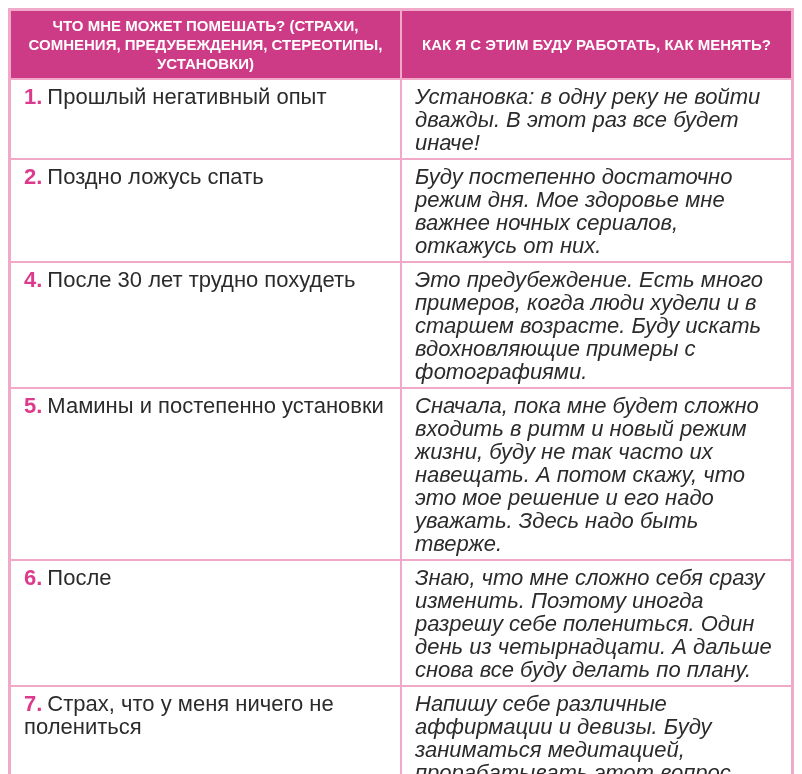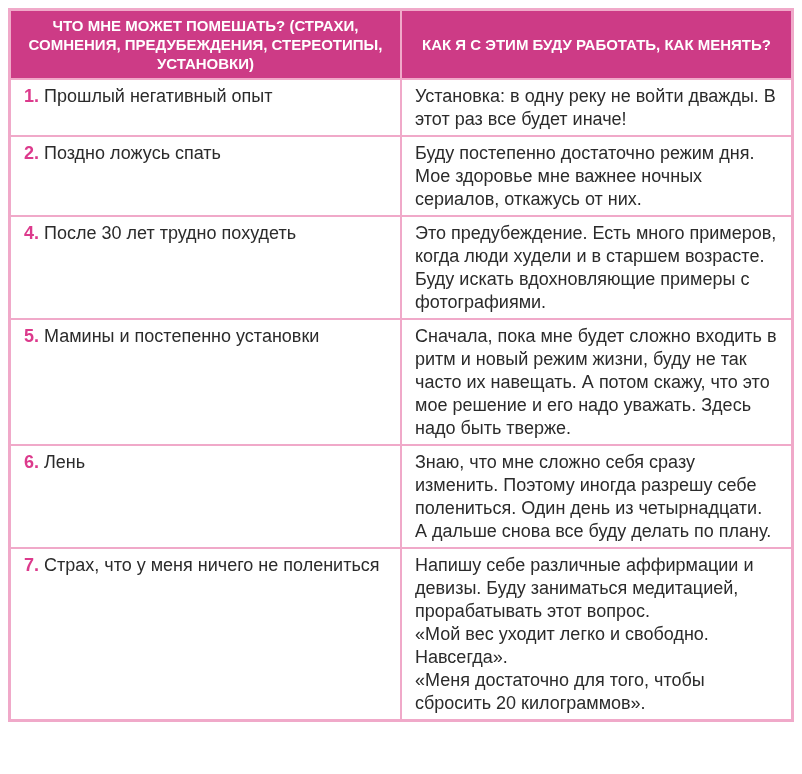--- a/index.html
+++ b/index.html
@@ -39,27 +39,28 @@
     line-height: 19px;
     font-weight: bold;
     text-align: center;
     vertical-align: middle;
     padding: 5px 10px;
     height: 51px;
   }
   table.plan-table td {
     vertical-align: top;
     color: var(--body-text);
-    font-size: 18px;
+    font-size: 22px;
     line-height: 23px;
     padding: 5px 12px 4px 13px;
     background: #FFFFFF;
   }
   td.action-cell {
     white-space: pre-line;
+    font-style: italic;
   }
   .num {
     color: var(--number);
     font-weight: bold;
     margin-right: 5px;
   }
 </style>
 </head>
 <body>
 
@@ -82,21 +83,21 @@
       </tr>
       <tr>
         <td><span class="num">4.</span><span>После 30 лет трудно похудеть</span></td>
         <td class="action-cell">Это предубеждение. Есть много примеров, когда люди худели и в старшем возрасте. Буду искать вдохновляющие примеры с фотографиями.</td>
       </tr>
       <tr>
         <td><span class="num">5.</span><span>Мамины и постепенно установки</span></td>
         <td class="action-cell">Сначала, пока мне будет сложно входить в ритм и новый режим жизни, буду не так часто их навещать. А потом скажу, что это мое решение и его надо уважать. Здесь надо быть тверже.</td>
       </tr>
       <tr>
-        <td><span class="num">6.</span><span>Лень</span></td>
+        <td><span class="num">6.</span><span>После</span></td>
         <td class="action-cell">Знаю, что мне сложно себя сразу изменить. Поэтому иногда разрешу себе полениться. Один день из четырнадцати. А дальше снова все буду делать по плану.</td>
       </tr>
       <tr>
         <td><span class="num">7.</span><span>Страх, что у меня ничего не полениться</span></td>
         <td class="action-cell">Напишу себе различные аффирмации и девизы. Буду заниматься медитацией, прорабатывать этот вопрос.
 «Мой вес уходит легко и свободно. Навсегда».
 «Меня достаточно для того, чтобы сбросить 20 килограммов».</td>
       </tr>
 
     </tbody>

